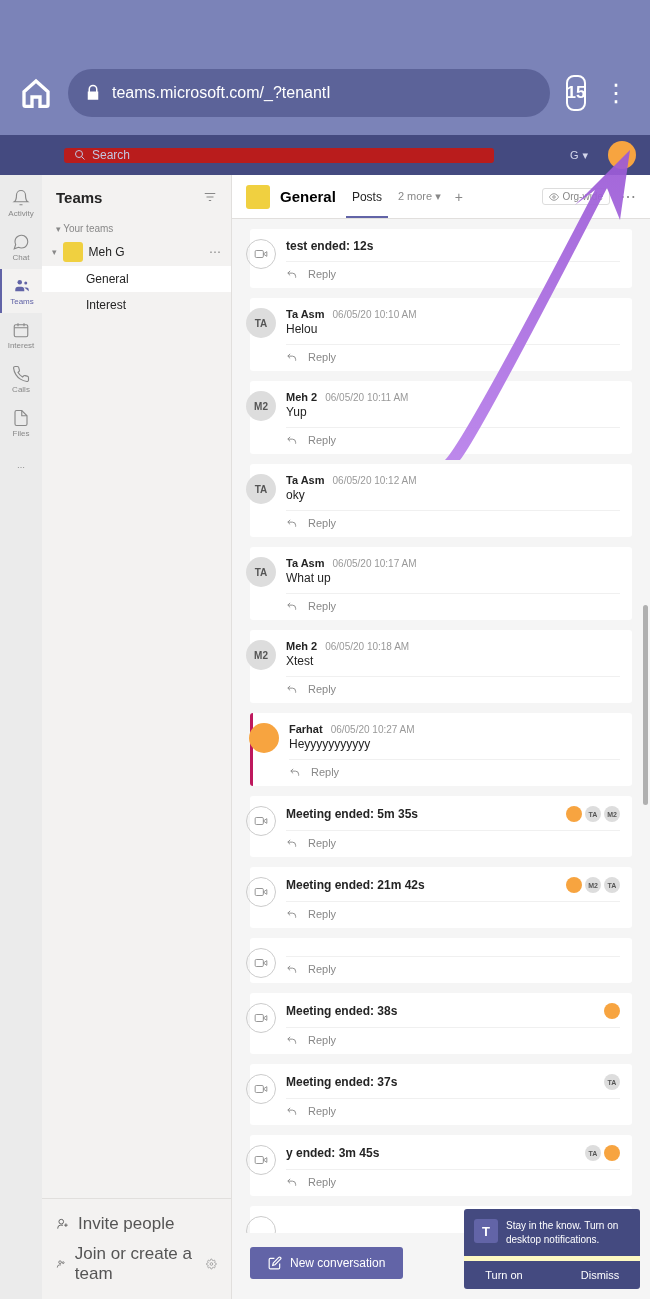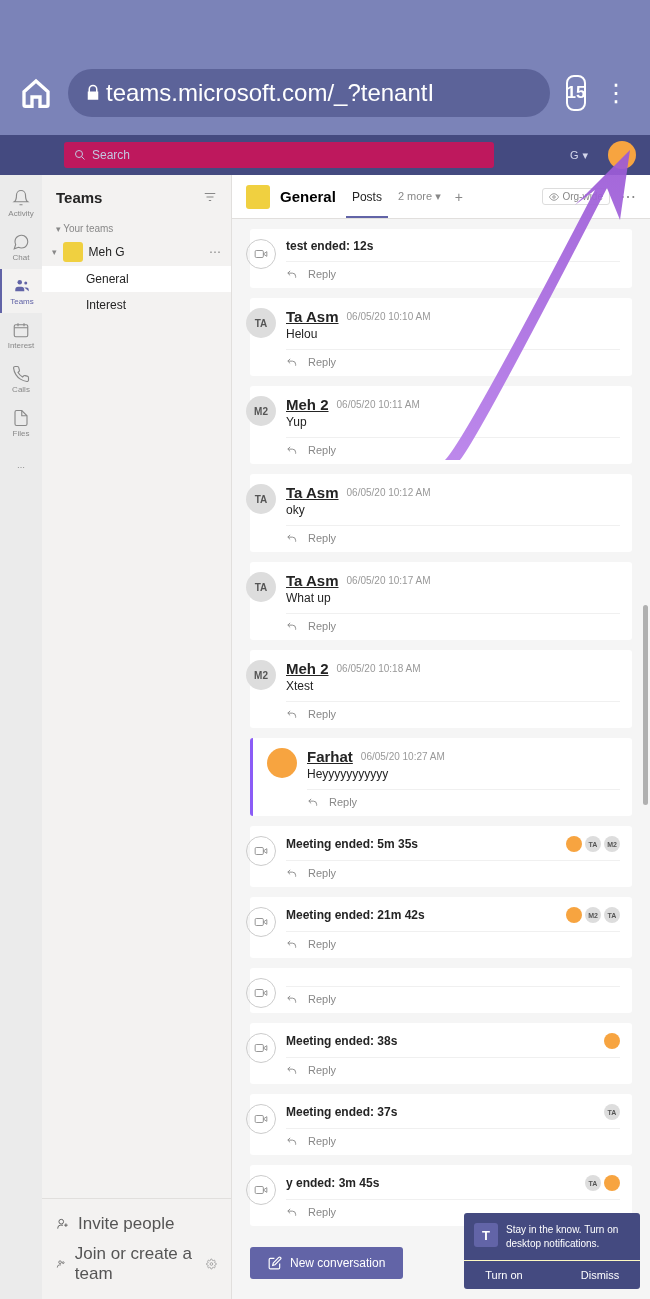--- a/index.html
+++ b/index.html
@@ -1,28 +1,28 @@
 <!DOCTYPE html>
 <html><head>
 <meta charset="utf-8">
 <style>
 * { margin: 0; padding: 0; box-sizing: border-box; font-family: -apple-system, BlinkMacSystemFont, "Segoe UI", sans-serif; }
 body { width: 650px; height: 1299px; background: #7b83b8; overflow: hidden; position: relative; }
 
 
 .browser-bar { height: 135px; background: #7b83b8; display: flex; align-items: center; padding: 0 20px; gap: 16px; padding-top: 50px; }
 .home-icon { width: 32px; height: 32px; color: white; }
-.url-bar { flex: 1; background: #5c6399; border-radius: 24px; height: 48px; display: flex; align-items: center; padding: 0 16px; color: white; font-size: 24px; gap: 4px; }
+.url-bar { flex: 1; background: #5c6399; border-radius: 24px; height: 48px; display: flex; align-items: center; padding: 0 16px; color: white; font-size: 16px; gap: 10px; }
 .lock-icon { width: 18px; height: 18px; }
 .tab-count { width: 20px; height: 36px; border: 2.5px solid white; border-radius: 8px; display: flex; align-items: center; justify-content: center; color: #ffffff; font-size: 17px; font-weight: 600; }
 .menu-dots { width: 28px; color: white; font-size: 24px; text-align: center; }
 
 
 .app-header { height: 40px; background: #444a80; display: flex; align-items: center; padding: 0 14px; gap: 12px; }
-.search-box { flex: 1; max-width: 430px; background: #be185d; border-radius: 3px; height: 26px; display: flex; align-items: center; padding: 0 10px; color: #c3c6e0; font-size: 12px; gap: 6px; margin-left: 50px; }
+.search-box { flex: 1; max-width: 430px; background: #b91c1c; border-radius: 3px; height: 15px; display: flex; align-items: center; padding: 0 10px; color: #c3c6e0; font-size: 12px; gap: 6px; margin-left: 50px; }
 .user-initial { color: #d4d6ea; font-size: 11px; margin-left: auto; display: flex; align-items: center; gap: 4px; }
 .avatar-circle { width: 28px; height: 28px; border-radius: 50%; background: #f7a440; margin-left: 8px; position: relative; }
 
 
 .main { display: flex; height: calc(100% - 175px); background: #f3f2f1; }
 .left-rail { width: 42px; background: #ebebeb; display: flex; flex-direction: column; align-items: center; padding-top: 6px; }
 .rail-item { width: 42px; height: 44px; display: flex; flex-direction: column; align-items: center; justify-content: center; font-size: 8px; color: #888; gap: 2px; cursor: pointer; }
 .rail-item.active { border-left: 2px solid #6264a7; color: #6264a7; background: #f3f2f1; }
 .rail-icon { width: 18px; height: 18px; }
 
@@ -47,38 +47,38 @@
 .ch-right { margin-left: auto; display: flex; align-items: center; gap: 10px; }
 .org-badge { font-size: 10px; color: #888; border: 1px solid #ddd; border-radius: 3px; padding: 2px 6px; display: flex; align-items: center; gap: 3px; }
 
 .msg-list { flex: 1; overflow-y: auto; padding: 10px 18px; }
 .msg-card { background: #fff; border-radius: 3px; margin-bottom: 10px; padding: 0; display: flex; }
 .msg-avatar { width: 30px; height: 30px; border-radius: 50%; background: #ddd; display: flex; align-items: center; justify-content: center; font-size: 10px; color: #555; font-weight: 600; flex-shrink: 0; margin: 10px 10px 0 -4px; }
 .msg-avatar.meet { background: transparent; border: 1px solid #ccc; }
 .msg-avatar.farhat { background: #f7a440; }
 .msg-body { flex: 1; padding: 10px 12px 8px 0; }
 .msg-head { display: flex; align-items: center; gap: 8px; margin-bottom: 2px; }
-.msg-author { font-size: 15px; font-weight: 600; color: #242424; text-decoration: underline; }
+.msg-author { font-size: 11px; font-weight: 600; color: #242424; }
 .msg-time { font-size: 10px; color: #999; }
 .msg-text { font-size: 12px; color: #242424; }
 .msg-reply { margin-top: 8px; font-size: 11px; color: #888; display: flex; align-items: center; gap: 11px; border-top: 1px solid #f0f0f0; padding-top: 6px; }
-.msg-card.highlight { border-left: 3px solid #8b5cf6; padding-left: 18px; }
+.msg-card.highlight { border-left: 3px solid #be185d; }
 .participants { margin-left: auto; display: flex; gap: 3px; }
 .p-dot { width: 16px; height: 16px; border-radius: 50%; font-size: 7px; display: flex; align-items: center; justify-content: center; font-weight: 600; }
 .p-a { background: #f7a440; color: #fff; }
 .p-ta { background: #ddd; color: #555; }
 .p-m2 { background: #ddd; color: #555; }
 
 .compose-bar { padding: 14px 18px 20px; }
 .new-conv { background: #6264a7; color: #fff; border: none; border-radius: 3px; padding: 9px 18px; font-size: 12px; display: flex; align-items: center; gap: 8px; cursor: pointer; }
 
 .notif-toast { position: absolute; bottom: 10px; right: 10px; width: 176px; background: #444a80; color: #fff; border-radius: 3px; font-size: 10px; overflow: hidden; }
 .notif-body { padding: 10px; display: flex; gap: 8px; }
 .notif-icon { width: 24px; height: 24px; background: #6264a7; border-radius: 3px; display: flex; align-items: center; justify-content: center; font-weight: 700; font-size: 13px; flex-shrink: 0; }
-.notif-actions { display: flex; border-top: 1px solid #fef9c3; gap: 16px; }
+.notif-actions { display: flex; border-top: 5px solid #fef9c3; gap: 16px; }
 .notif-btn { flex: 1; text-align: center; padding: 8px 0; font-size: 11px; cursor: pointer; }
 
 
 .arrow-overlay { position: absolute; top: 150px; left: 435px; pointer-events: none; z-index: 100; }
 
 .scrollbar-fake { position: absolute; right: 2px; top: 430px; width: 5px; height: 200px; background: #b0b0b0; border-radius: 3px; }
 </style>
 </head>
 <body>
 

